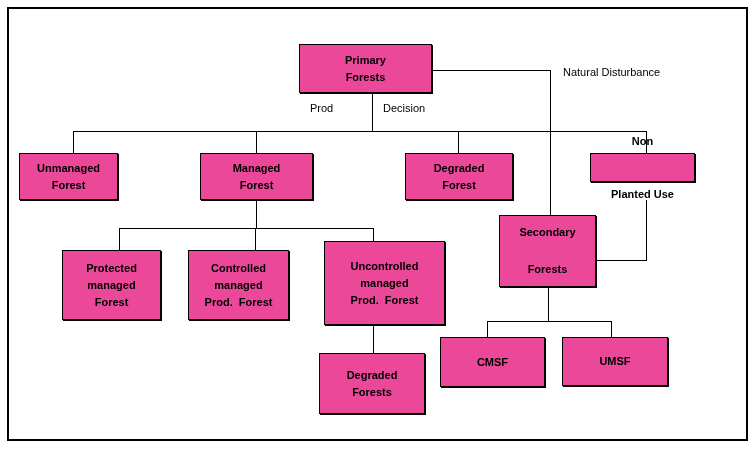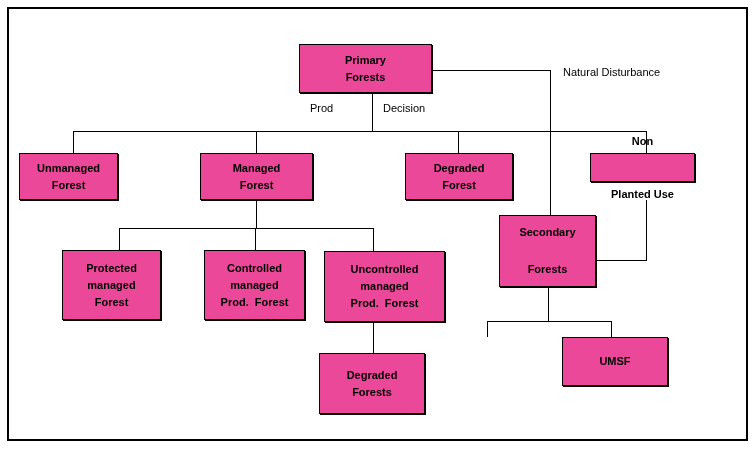--- a/index.html
+++ b/index.html
@@ -30,22 +30,22 @@
   }
   .ln{position:absolute;background:#000;}
 
   
   .b-primary{left:299px;top:44px;width:133px;height:49px;}
   .b-unmanaged{left:19px;top:153px;width:99px;height:47px;}
   .b-managed{left:200px;top:153px;width:113px;height:47px;}
   .b-planted{left:405px;top:153px;width:108px;height:47px;}
   .b-nonforest{left:590px;top:153px;width:105px;height:29px;gap:36px;}
   .b-protected{left:62px;top:250px;width:99px;height:70px;}
-  .b-controlled{left:204px;top:250px;width:101px;height:70px;}
-  .b-uncontrolled{left:324px;top:251px;width:121px;height:71px;}
+  .b-controlled{left:188px;top:250px;width:101px;height:70px;}
+  .b-uncontrolled{left:324px;top:241px;width:121px;height:84px;}
   .b-secondary{left:499px;top:215px;width:97px;height:72px;gap:20px;}
   .b-degraded{left:319px;top:353px;width:106px;height:61px;}
   .b-cmsf{left:440px;top:337px;width:105px;height:50px;}
   .b-umsf{left:562px;top:337px;width:106px;height:49px;}
 
   
   .lbl-human{left:310px;top:102px;}
   .lbl-decision{left:383px;top:102px;}
   .lbl-nat{left:563px;top:66px;}
 
@@ -148,17 +148,20 @@
   <div class="box b-secondary">
     <span>Secondary</span>
     <span>Forests</span>
   </div>
 
   <div class="box b-degraded">
     <span>Degraded</span>
     <span>Forests</span>
   </div>
 
+  <div class="box b-cmsf">
+    <span>CMSF</span>
+  </div>
 
   <div class="box b-umsf">
     <span>UMSF</span>
   </div>
 </div>
 
 </body></html>

